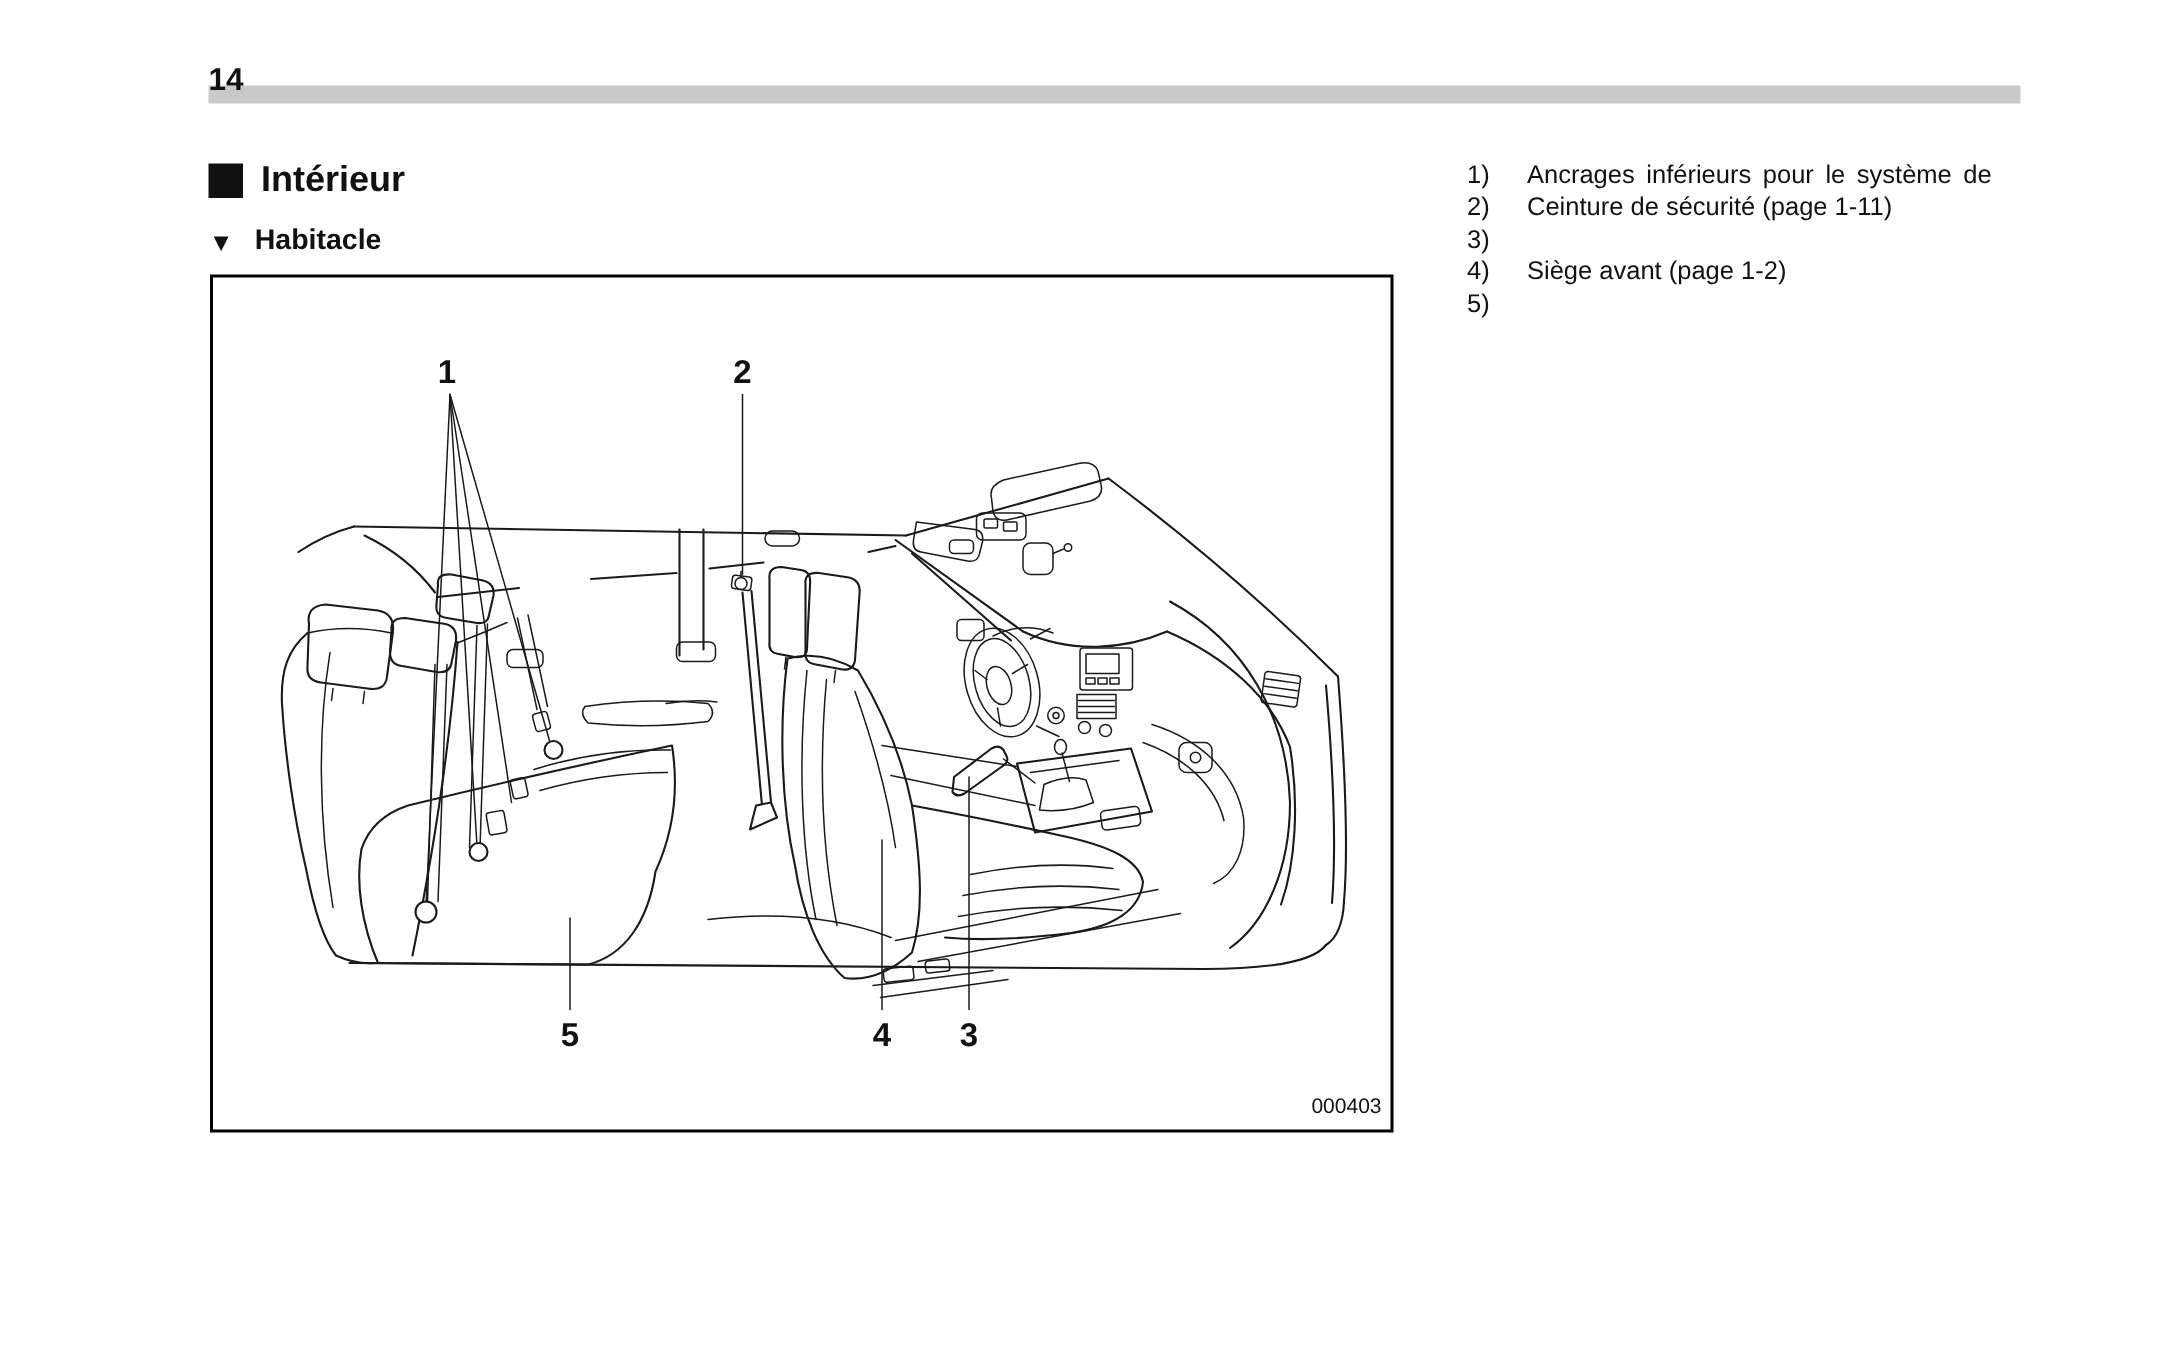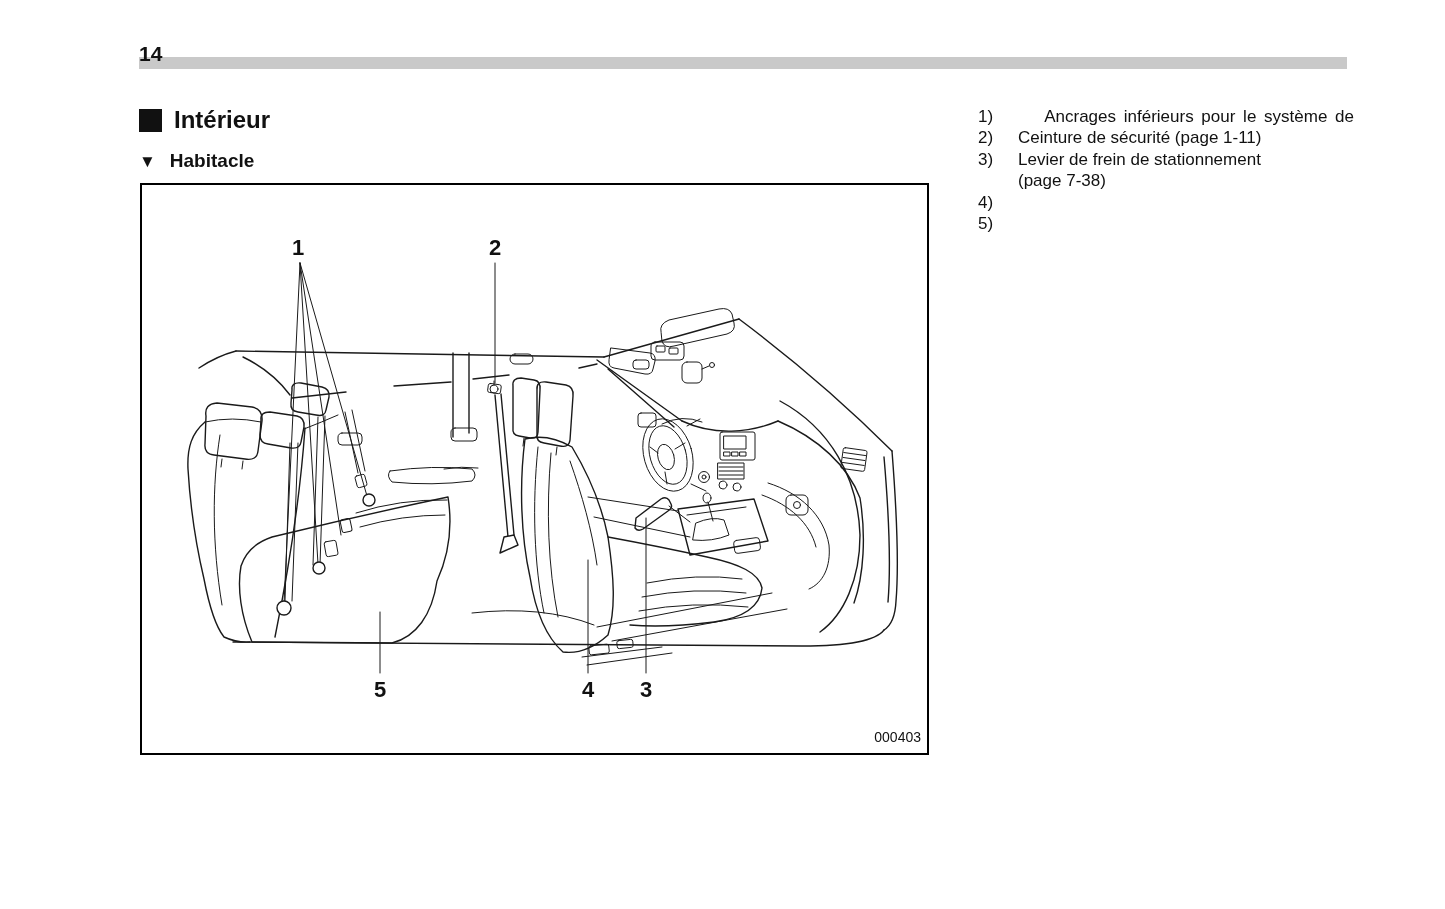--- a/index.html
+++ b/index.html
@@ -15,21 +15,21 @@
   .section-heading .square{width:23px;height:23px;background:#111;}
   .section-heading .txt{font-size:24px;font-weight:bold;}
   .sub-heading{left:139px;top:150px;display:flex;align-items:center;gap:14px;}
   .sub-heading .tri{font-size:17px;line-height:1;}
   .sub-heading .txt{font-size:19px;font-weight:bold;}
   
   .legend{left:978px;top:106px;width:376px;font-size:17px;line-height:21.4px;}
   .legend-item{display:flex;}
   .legend-item .num{width:40px;flex:0 0 40px;}
   .legend-item .body{flex:1;}
-  .just{word-spacing:3px;text-align:right;}
+  .just{word-spacing:3px;}
   
   .figure-frame{left:140px;top:183px;width:789px;height:572px;border:2px solid #000;
     box-sizing:border-box;background:#fff;}
   .figure-frame svg{display:block;width:100%;height:100%;}
   svg *{vector-effect:non-scaling-stroke;}
   .ln{fill:none;stroke:#1a1a1a;stroke-width:1.4;stroke-linecap:round;stroke-linejoin:round;}
   .fn{fill:none;stroke:#1a1a1a;stroke-width:1;stroke-linecap:round;stroke-linejoin:round;}
   .wf{fill:#fff;stroke:#1a1a1a;stroke-width:1.4;stroke-linejoin:round;}
   .callout{font-family:"Liberation Sans",sans-serif;font-size:22px;font-weight:bold;fill:#111;}
   .figcode{font-family:"Liberation Sans",sans-serif;font-size:14px;fill:#111;}
@@ -57,27 +57,26 @@
     </div>
   </div>
   <div class="legend-item">
     <div class="num">2)</div>
     <div class="body">
       <div>Ceinture de sécurité (page 1-11)</div>
     </div>
   </div>
   <div class="legend-item">
     <div class="num">3)</div>
+  </div>
+  <div class="legend-item">
+    <div class="num">4)</div>
     <div class="body">
-      <div>Levier de frein de stationnement</div>
-      <div>(page 7-38)</div>
+      <div>Siège avant (page 1-2)</div>
     </div>
-  </div>
-  <div class="legend-item">
-    <div class="num">4)</div>
   </div>
   <div class="legend-item">
     <div class="num">5)</div>
   </div>
 </div>
 
 <div class="abs figure-frame">
 <svg viewBox="0 0 785 568">
 
   <g class="ln">

